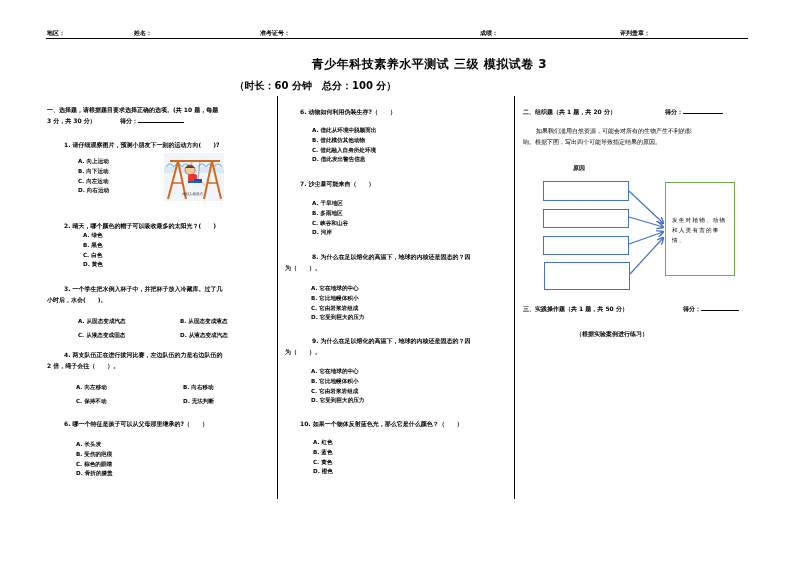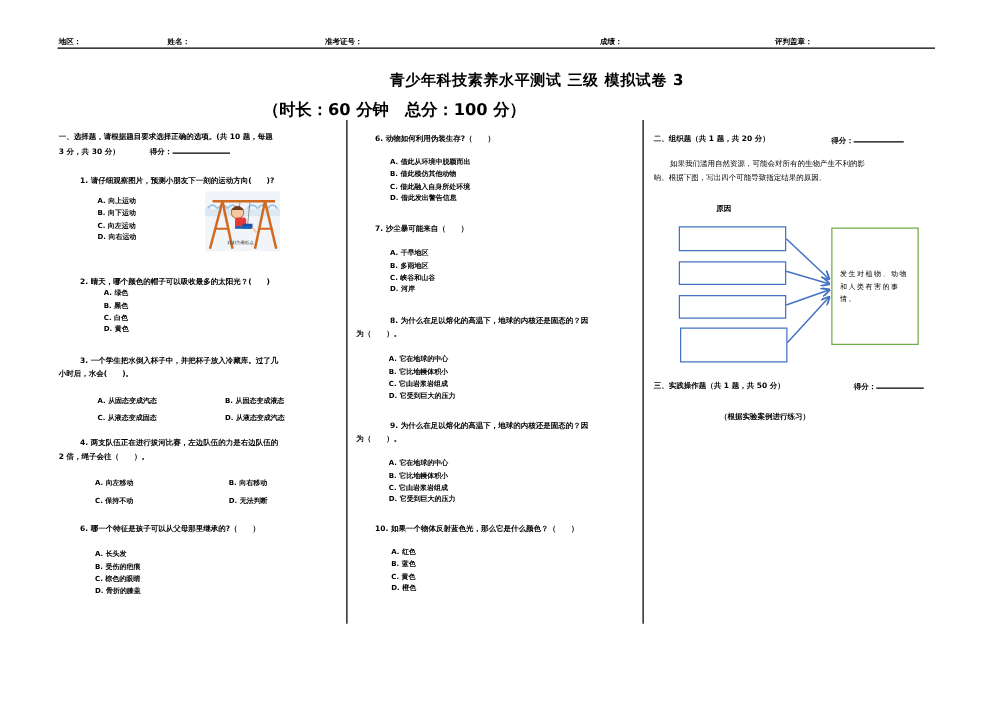--- a/index.html
+++ b/index.html
@@ -2,21 +2,21 @@
 <html><head>
 <meta charset="utf-8">
 <style>
   html, body { margin: 0; padding: 0; background: #ffffff; }
   body { width: 793px; height: 561px; position: relative; overflow: hidden;
          font-family: "DejaVu Sans", sans-serif; color: #000; }
   .abs { position: absolute; }
   .hdr-field { position: absolute; top: 29px; font-size: 6px; font-weight: bold; white-space: nowrap; }
   .hdr-line { position: absolute; left: 46px; top: 38px; width: 702px; height: 1px; background: #000; }
   .title { position: absolute; left: 0; width: 793px; top: 56px; text-align: center; font-size: 12px; font-weight: bold; letter-spacing: 0.5px; margin-left: 33px; }
-  .subtitle { position: absolute; left: 0; width: 631px; top: 79px; text-align: center; font-size: 13px; font-weight: bold; }
+  .subtitle { position: absolute; left: 0; width: 631px; top: 79px; text-align: center; font-size: 10px; font-weight: bold; }
   .vline { position: absolute; top: 96px; width: 1px; height: 403px; background: #000; }
   .t6 { font-size: 6px; font-weight: bold; line-height: 9px; white-space: nowrap; }
   .opt { font-size: 5.6px; font-weight: bold; line-height: 9.8px; white-space: nowrap; }
   .blank { display: inline-block; width: 48px; border-bottom: 1px solid #000; height: 6px; vertical-align: baseline; }
   .sec-box { position: absolute; border: 1.4px solid #4472c4; background: #fff; }
   .result-box { position: absolute; border: 1.4px solid #70ad47; background: #fff; }
   .light { font-weight: normal; font-family: "DejaVu Serif", serif; }
   .swing { position: absolute; left: 164px; top: 153px; width: 60px; height: 48px; background: #f3f7fb; overflow: hidden; }
 </style>
 </head>

